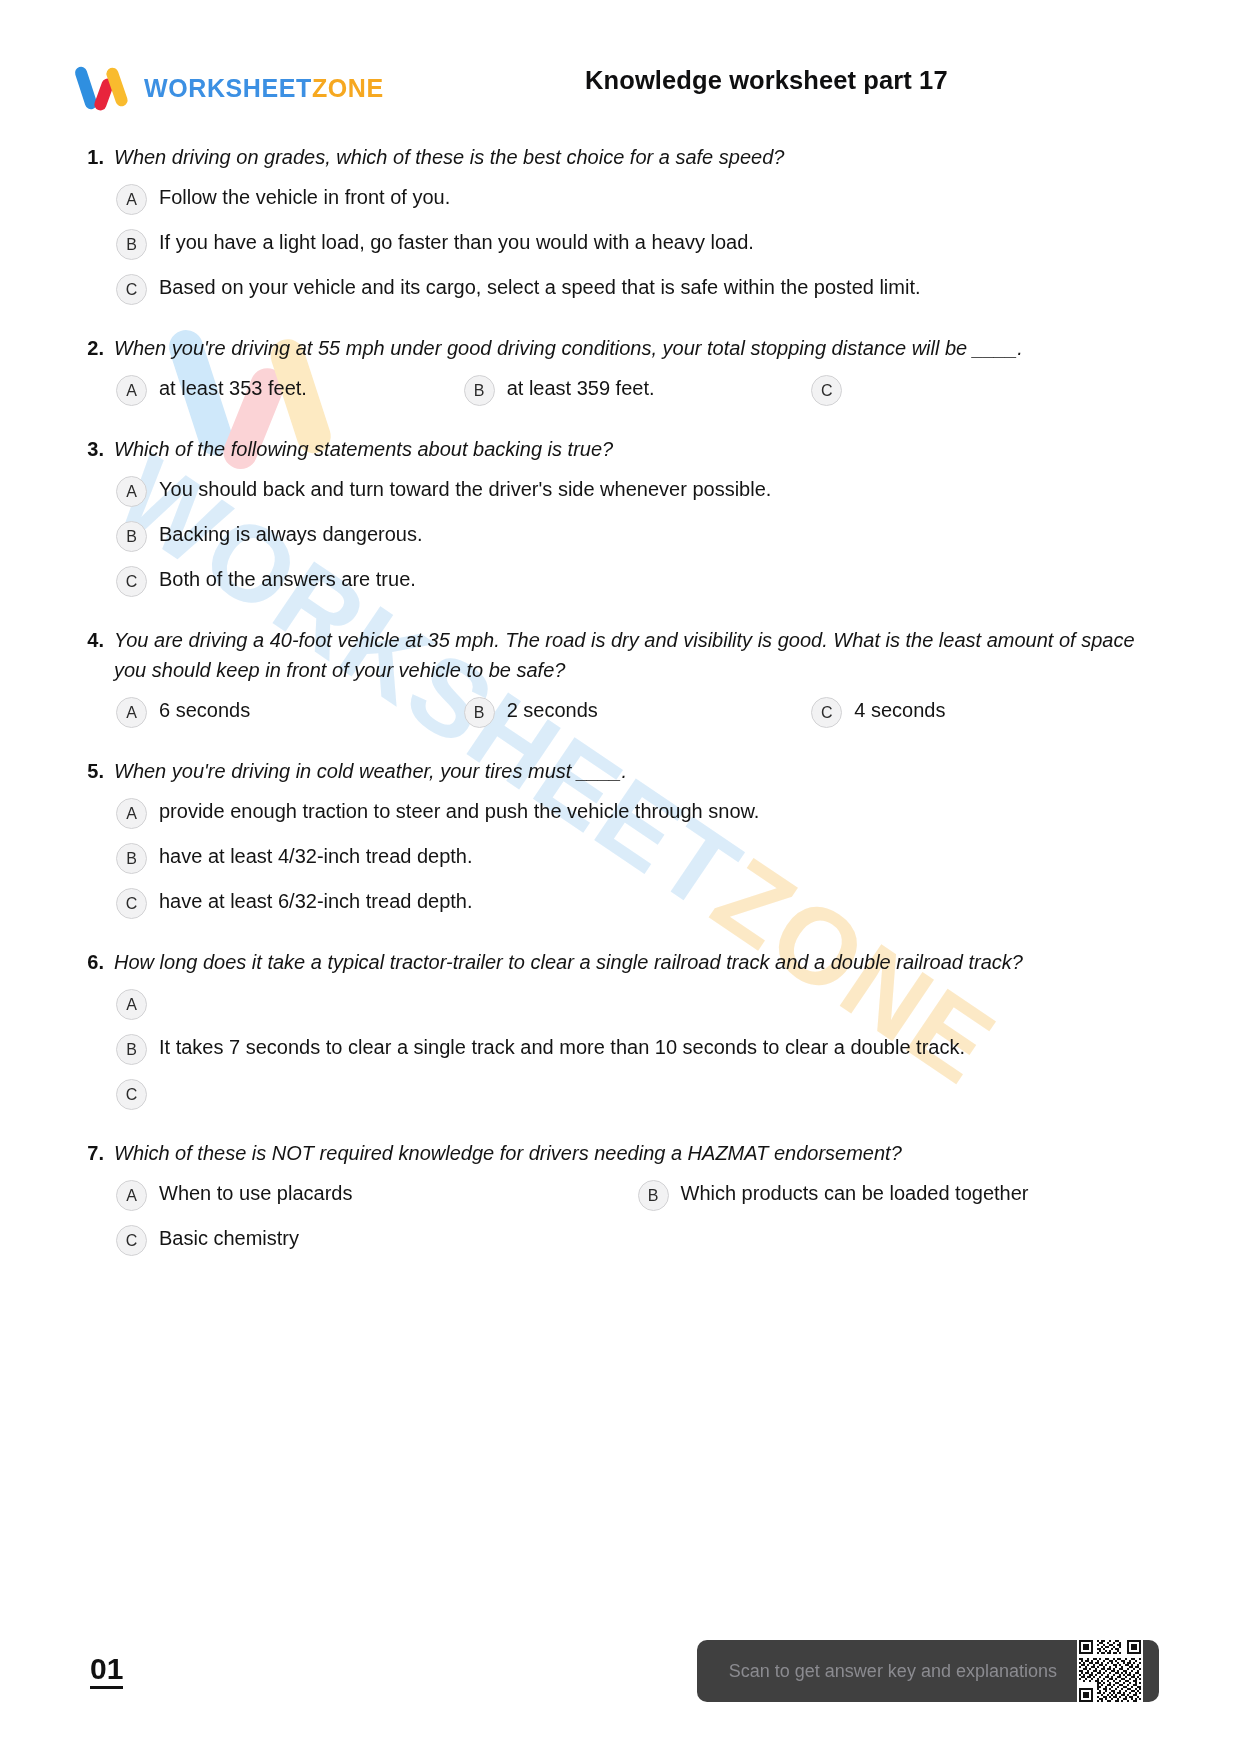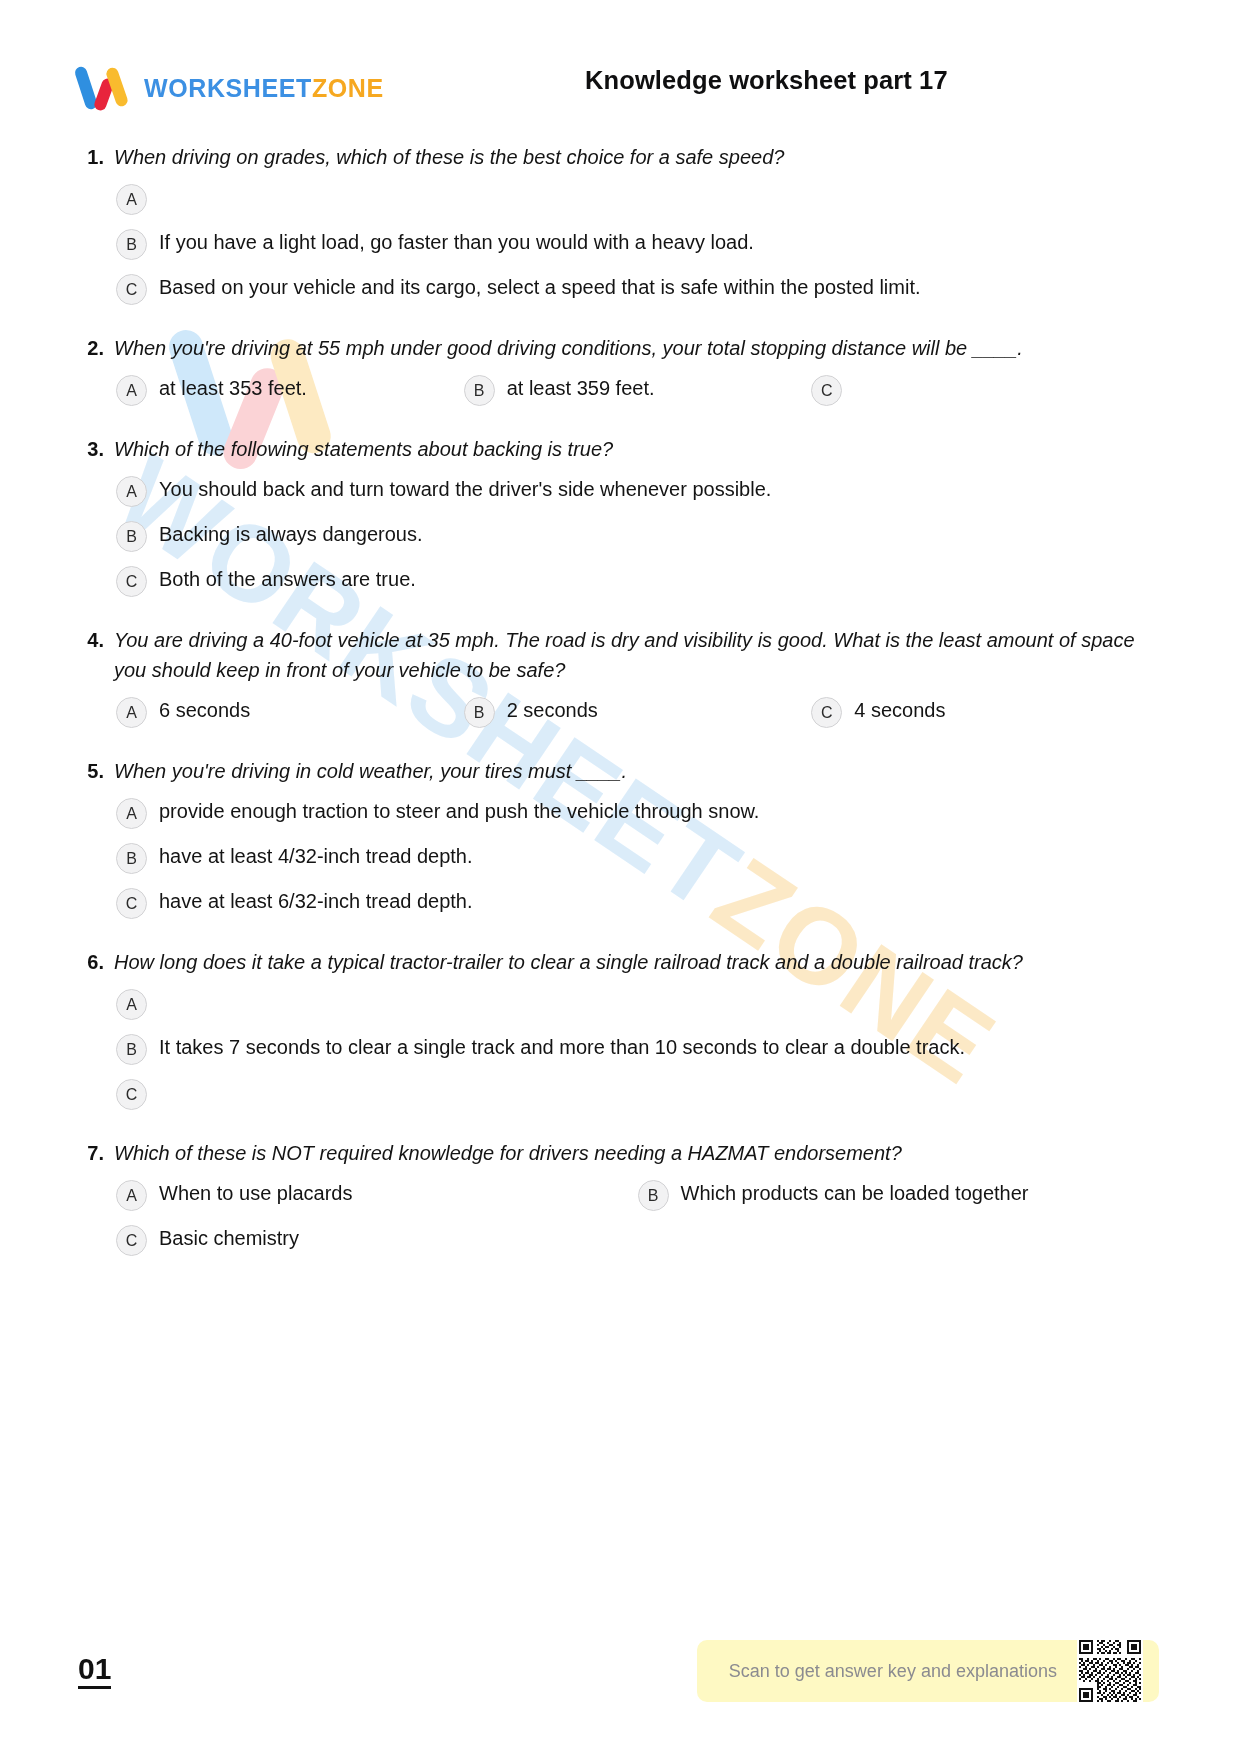--- a/index.html
+++ b/index.html
@@ -187,38 +187,38 @@
   .opt-text {
     font-size: 20px;
     line-height: 1.5;
     color: #141414;
     flex: 1;
   }
 
   
   .footer {
     position: absolute;
-    left: 0; right: 0;
+    left: 12px; right: 0;
     bottom: 52px;
     z-index: 2;
     display: flex;
     align-items: center;
     padding: 0 80px 0 78px;
   }
   .page-num {
     font-size: 30px;
     font-weight: 700;
     color: #111;
     border-bottom: 3px solid #111;
     padding-bottom: 2px;
     line-height: 1;
   }
   .scan-box {
     margin-left: auto;
-    background: #fef9c3;
+    background: #404040;
     border-radius: 10px;
     display: flex;
     align-items: center;
     gap: 20px;
     padding: 12px 16px 12px 32px;
     height: 62px;
     box-sizing: border-box;
   }
   .scan-label {
     font-size: 18px;
@@ -262,20 +262,21 @@
 
   <div class="questions">
       <div class="q-block">
         <div class="q-head">
           <div class="q-num">1.</div>
           <div class="q-text">When driving on grades, which of these is the best choice for a safe speed?</div>
         </div>
         <div class="options cols-1">
           <div class="option">
             <div class="opt-bubble">A</div>
+            <div class="opt-text">Follow the vehicle in front of you.</div>
           </div>
           <div class="option">
             <div class="opt-bubble">B</div>
             <div class="opt-text">If you have a light load, go faster than you would with a heavy load.</div>
           </div>
           <div class="option">
             <div class="opt-bubble">C</div>
             <div class="opt-text">Based on your vehicle and its cargo, select a speed that is safe within the posted limit.</div>
           </div>
         </div>

